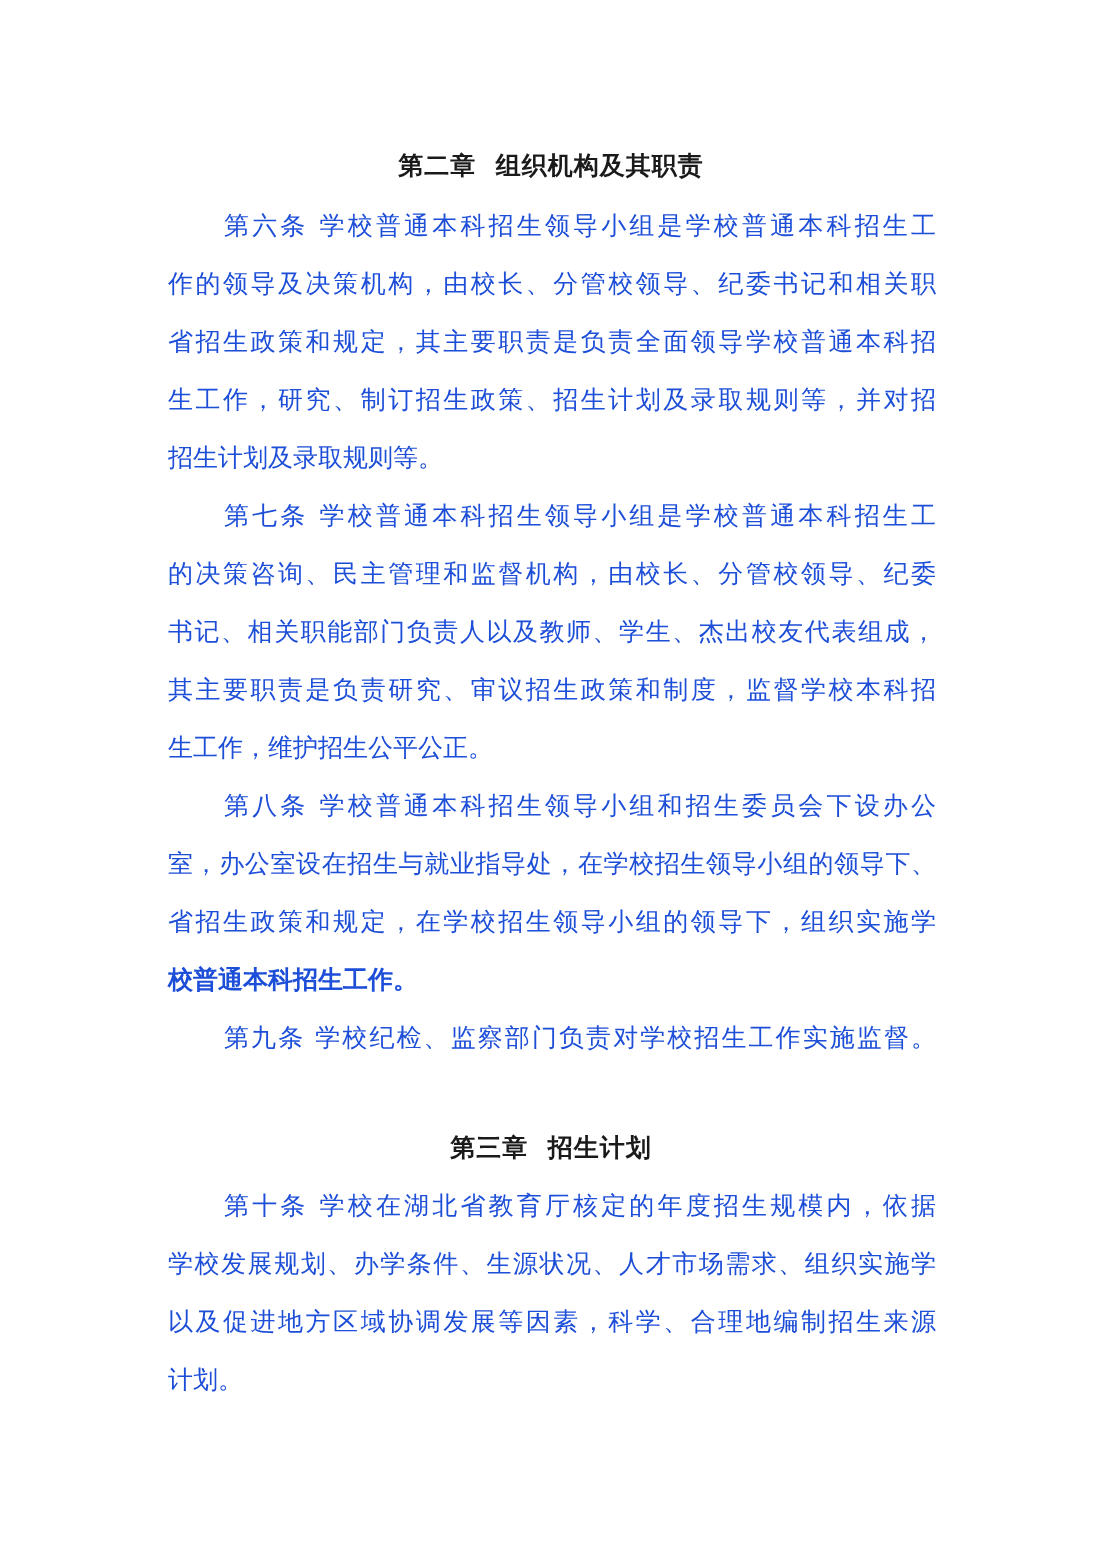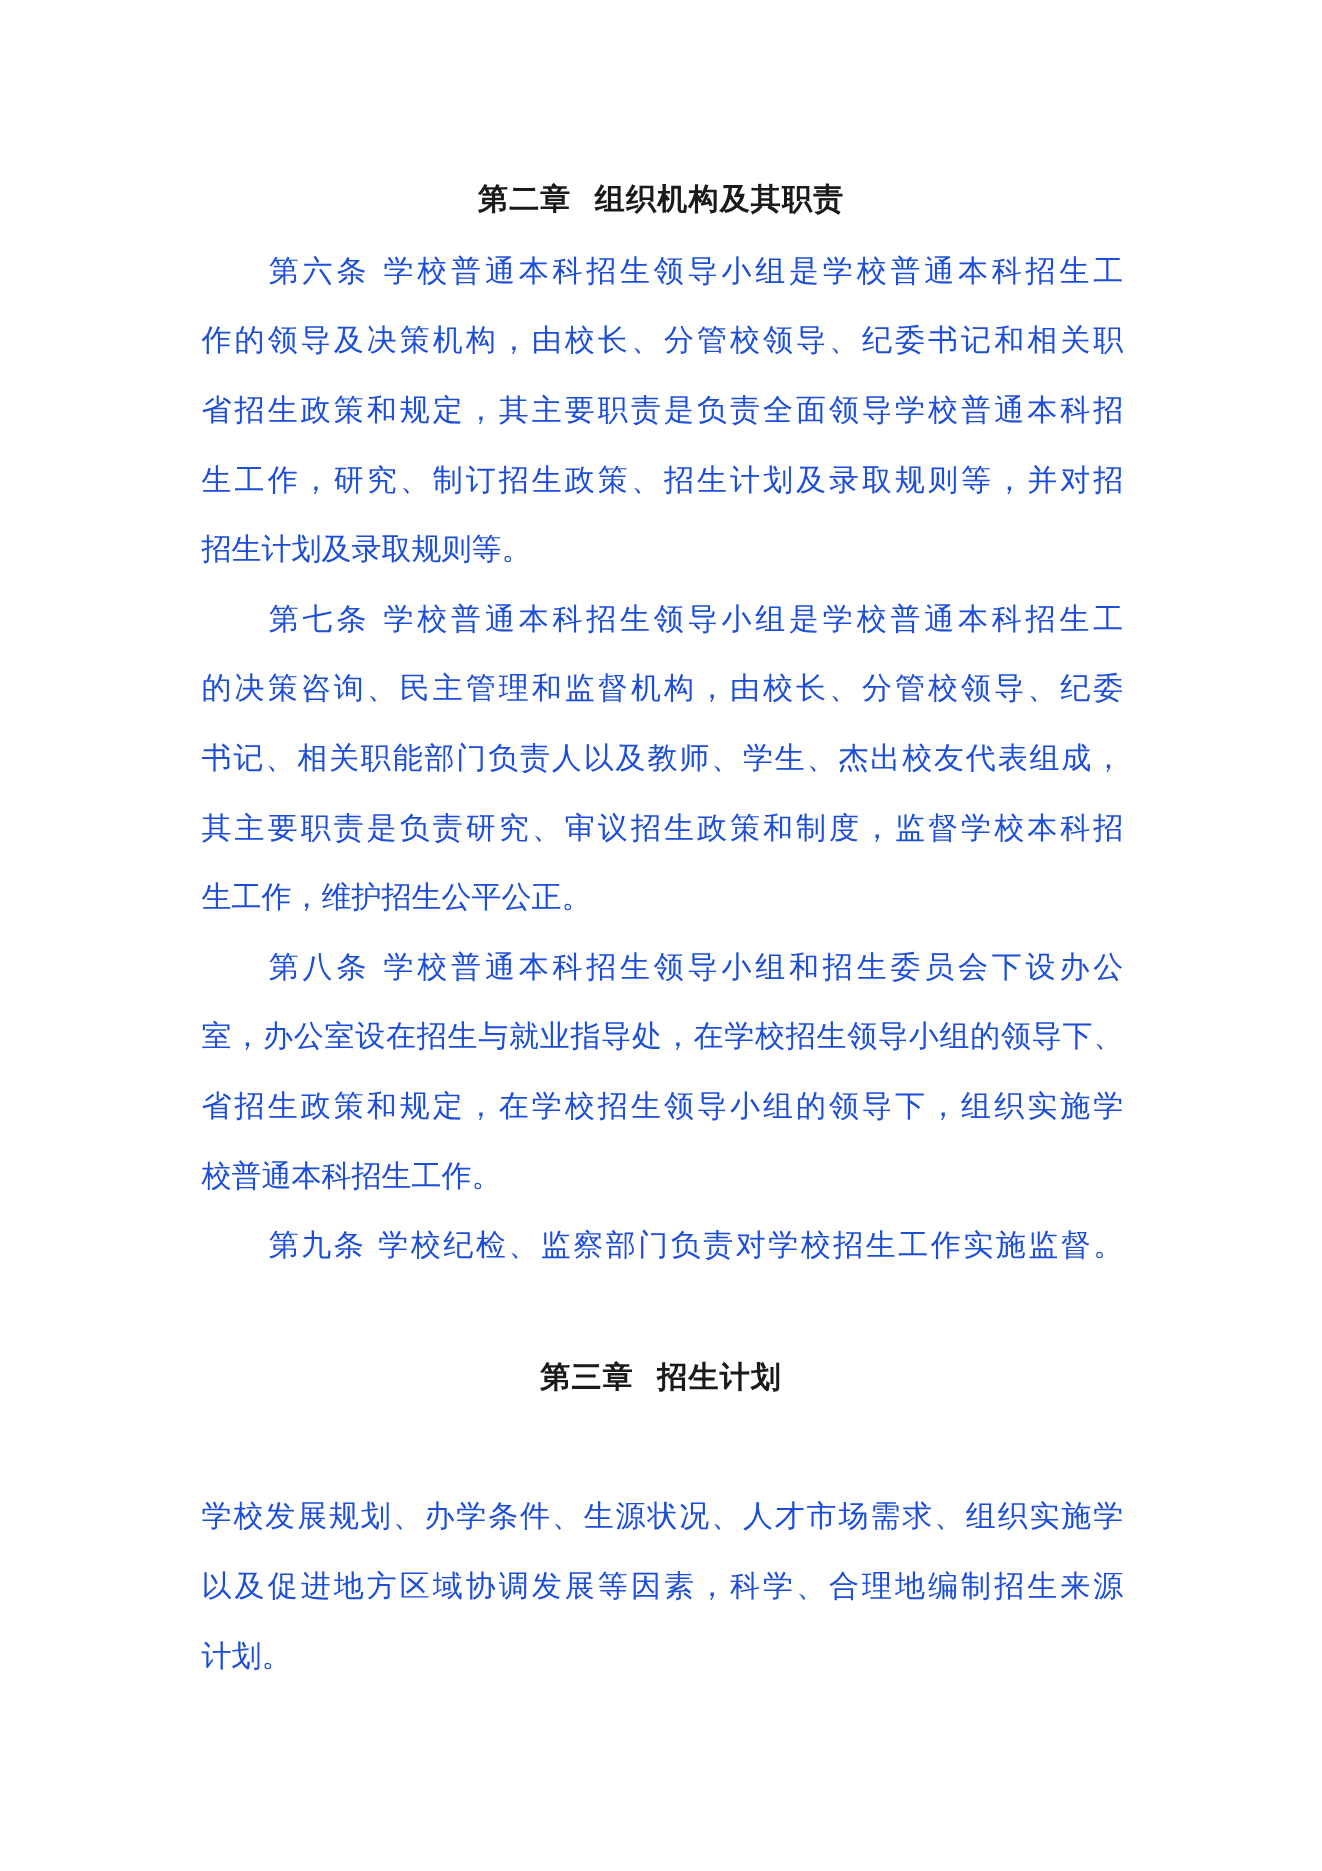--- a/index.html
+++ b/index.html
@@ -68,23 +68,24 @@
 
   <div class="line indent" style="top:498px;">第七条 学校普通本科招生领导小组是学校普通本科招生工</div>
   <div class="line" style="top:556px;">的决策咨询、民主管理和监督机构，由校长、分管校领导、纪委</div>
   <div class="line" style="top:614px;">书记、相关职能部门负责人以及教师、学生、杰出校友代表组成，</div>
   <div class="line" style="top:672px;">其主要职责是负责研究、审议招生政策和制度，监督学校本科招</div>
   <div class="line last" style="top:730px;">生工作，维护招生公平公正。</div>
 
   <div class="line indent" style="top:788px;">第八条 学校普通本科招生领导小组和招生委员会下设办公</div>
   <div class="line" style="top:846px;">室，办公室设在招生与就业指导处，在学校招生领导小组的领导下、</div>
   <div class="line" style="top:904px;">省招生政策和规定，在学校招生领导小组的领导下，组织实施学</div>
-  <div class="line last" style="top:962px;">校普通本科招生工作。</div>
+  <div class="line last" style="top:962px;font-weight:bold;">校普通本科招生工作。</div>
 
   <div class="line indent" style="top:1020px;">第九条 学校纪检、监察部门负责对学校招生工作实施监督。</div>
 
   <div class="heading" style="top:1130px;">第三章  招生计划</div>
 
+  <div class="line indent" style="top:1188px;">第十条 学校在湖北省教育厅核定的年度招生规模内，依据</div>
   <div class="line" style="top:1246px;">学校发展规划、办学条件、生源状况、人才市场需求、组织实施学</div>
   <div class="line" style="top:1304px;">以及促进地方区域协调发展等因素，科学、合理地编制招生来源</div>
   <div class="line last" style="top:1362px;">计划。</div>
 
 </div>
 
 </body></html>

